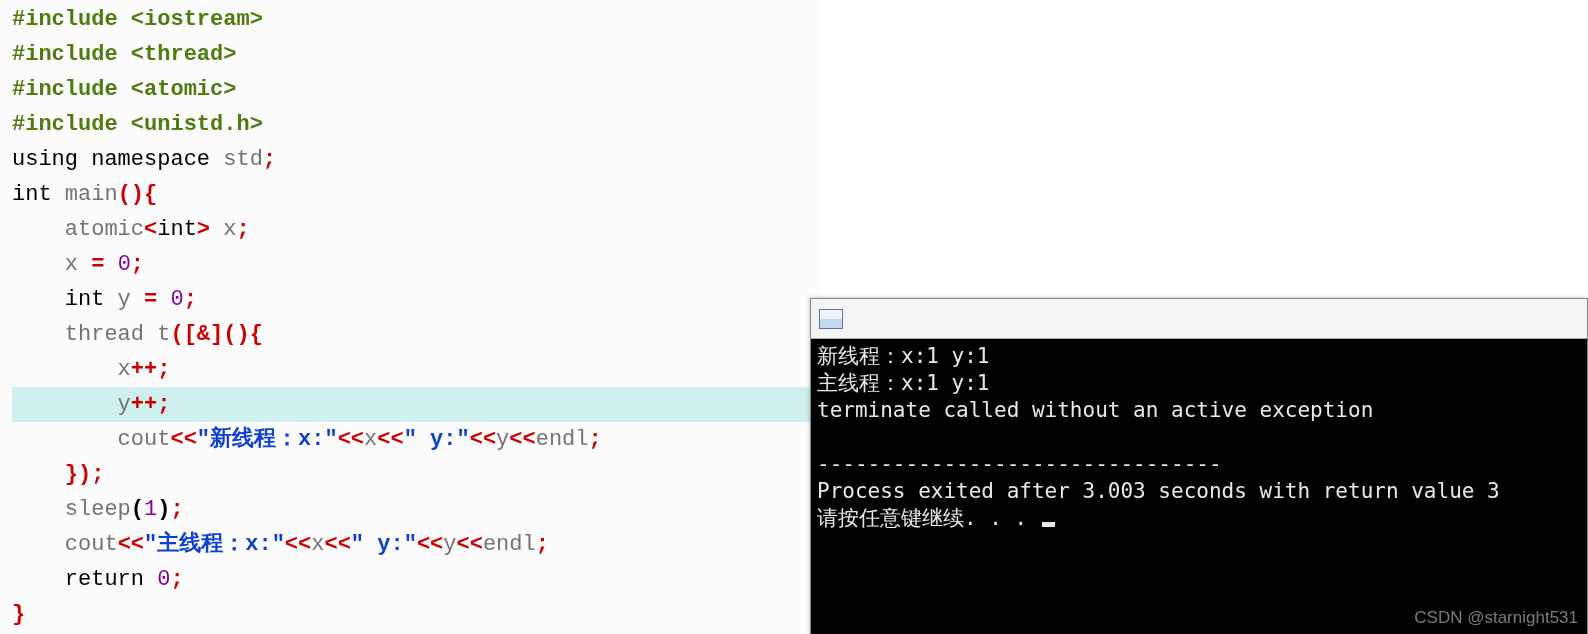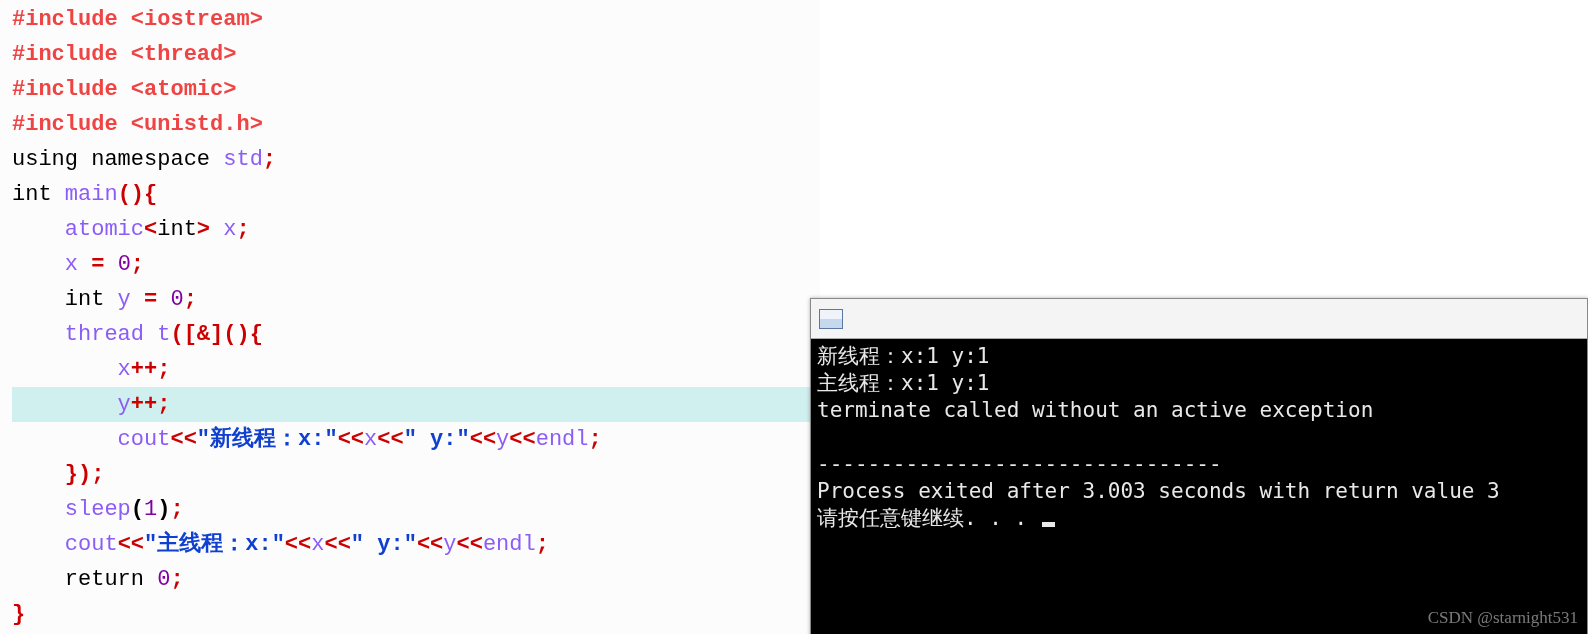--- a/index.html
+++ b/index.html
@@ -27,23 +27,23 @@
   .code-line { position: relative; height: 35px; }
   .highlight-line {
     background: #d0f0f0;
     position: absolute;
     left: 0;
     width: 808px;
     height: 35px;
     z-index: 0;
   }
   .code-line > span { position: relative; z-index: 1; }
-  .t-preproc { color: #ef4444; font-weight: bold; }
+  .t-preproc { color: #4d7c0f; font-weight: bold; }
   .t-keyword { color: #000000; font-weight: normal; }
-  .t-ident { color: #8b5cf6; }
+  .t-ident { color: #737373; }
   .t-punc-red { color: #cc0000; font-weight: bold; }
   .t-num { color: #8000a0; }
   .t-string { color: #1040d0; font-weight: bold; }
   .t-brace-red { color: #cc0000; font-weight: bold; }
   .t-brace-blk { color: #000000; font-weight: bold; }
 
   .terminal-window {
     position: absolute;
     left: 810px;
     top: 290px;
@@ -87,21 +87,21 @@
     height: 5px;
     background: #e8e8e8;
     vertical-align: -2px;
     margin-left: 2px;
   }
   .watermark {
     position: absolute;
     right: 10px;
     bottom: 6px;
     color: rgba(220,220,220,0.55);
-    font-family: Liberation Serif, serif;
+    font-family: Liberation Sans, sans-serif;
     font-size: 17px;
     z-index: 10;
   }
 </style>
 </head>
 <body>
 
 <div class="code-pane" id="code-pane"><div class="code-line"><span class="t-preproc">#include &lt;iostream&gt;</span></div><div class="code-line"><span class="t-preproc">#include &lt;thread&gt;</span></div><div class="code-line"><span class="t-preproc">#include &lt;atomic&gt;</span></div><div class="code-line"><span class="t-preproc">#include &lt;unistd.h&gt;</span></div><div class="code-line"><span class="t-keyword">using namespace</span><span class="t-ident"> std</span><span class="t-punc-red">;</span></div><div class="code-line"><span class="t-keyword">int</span><span class="t-ident"> main</span><span class="t-punc-red">(){</span></div><div class="code-line"><span class="t-ident">    atomic</span><span class="t-punc-red">&lt;</span><span class="t-keyword">int</span><span class="t-punc-red">&gt;</span><span class="t-ident"> x</span><span class="t-punc-red">;</span></div><div class="code-line"><span class="t-ident">    x </span><span class="t-punc-red">=</span><span class="t-ident"> </span><span class="t-num">0</span><span class="t-punc-red">;</span></div><div class="code-line"><span class="t-ident">    </span><span class="t-keyword">int</span><span class="t-ident"> y </span><span class="t-punc-red">=</span><span class="t-ident"> </span><span class="t-num">0</span><span class="t-punc-red">;</span></div><div class="code-line"><span class="t-ident">    thread t</span><span class="t-punc-red">([&amp;](){</span></div><div class="code-line"><span class="t-ident">        x</span><span class="t-punc-red">++;</span></div><div class="code-line"><div class="highlight-line"></div><span class="t-ident">        y</span><span class="t-punc-red">++;</span></div><div class="code-line"><span class="t-ident">        cout</span><span class="t-punc-red">&lt;&lt;</span><span class="t-string">"新线程：x:"</span><span class="t-punc-red">&lt;&lt;</span><span class="t-ident">x</span><span class="t-punc-red">&lt;&lt;</span><span class="t-string">" y:"</span><span class="t-punc-red">&lt;&lt;</span><span class="t-ident">y</span><span class="t-punc-red">&lt;&lt;</span><span class="t-ident">endl</span><span class="t-punc-red">;</span></div><div class="code-line"><span class="t-ident">    </span><span class="t-punc-red">});</span></div><div class="code-line"><span class="t-ident">    sleep</span><span class="t-brace-blk">(</span><span class="t-num">1</span><span class="t-brace-blk">)</span><span class="t-punc-red">;</span></div><div class="code-line"><span class="t-ident">    cout</span><span class="t-punc-red">&lt;&lt;</span><span class="t-string">"主线程：x:"</span><span class="t-punc-red">&lt;&lt;</span><span class="t-ident">x</span><span class="t-punc-red">&lt;&lt;</span><span class="t-string">" y:"</span><span class="t-punc-red">&lt;&lt;</span><span class="t-ident">y</span><span class="t-punc-red">&lt;&lt;</span><span class="t-ident">endl</span><span class="t-punc-red">;</span></div><div class="code-line"><span class="t-ident">    </span><span class="t-keyword">return</span><span class="t-ident"> </span><span class="t-num">0</span><span class="t-punc-red">;</span></div><div class="code-line"><span class="t-brace-red">}</span></div></div>
 
 <div class="terminal-window">

